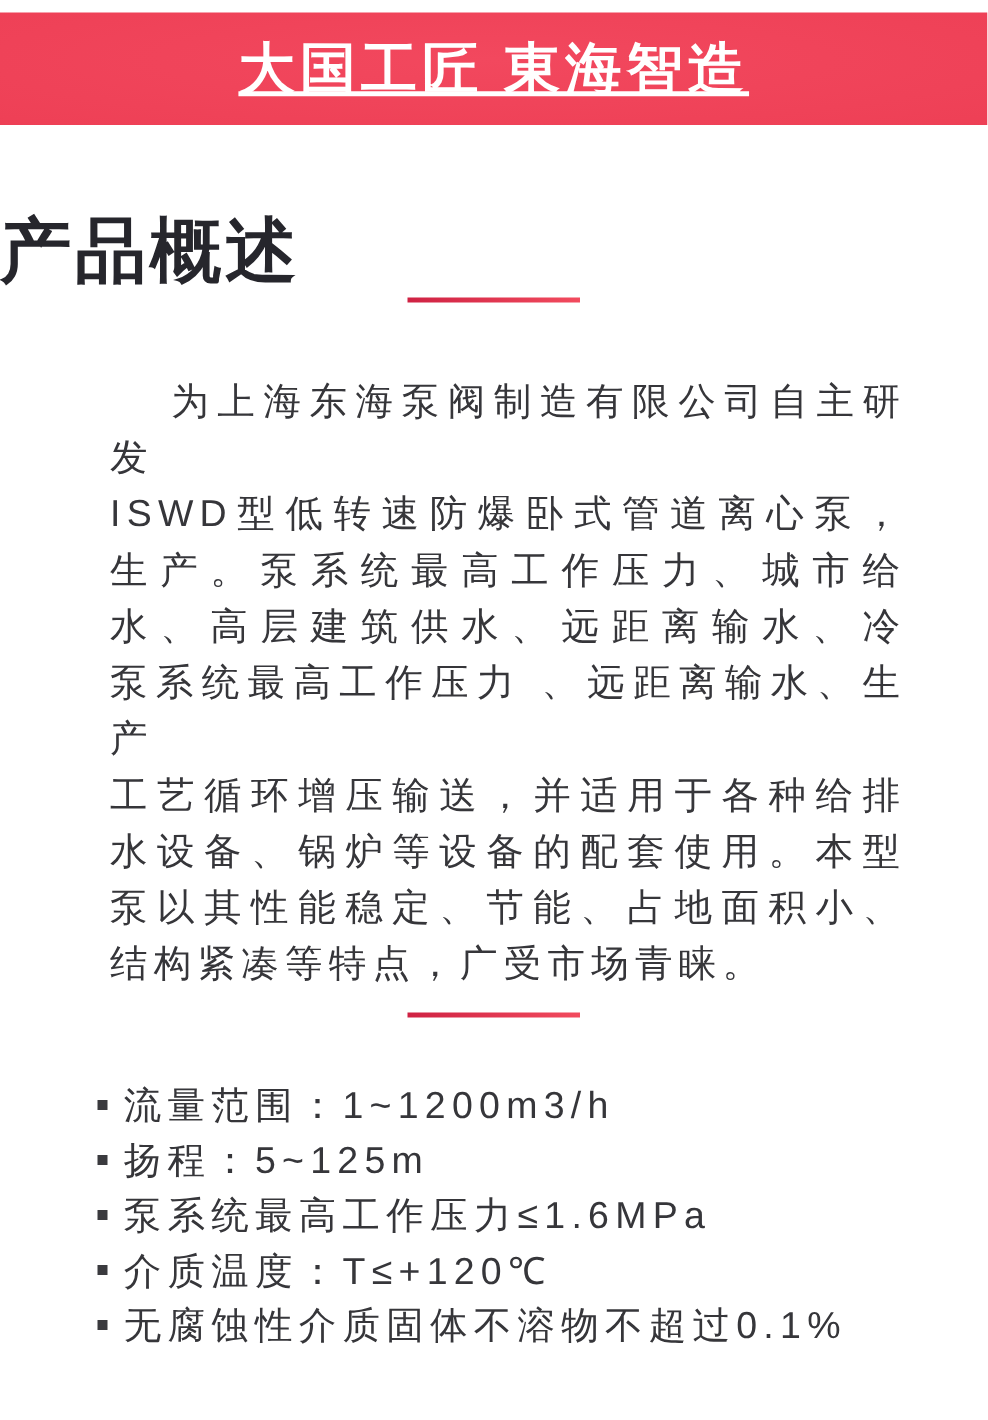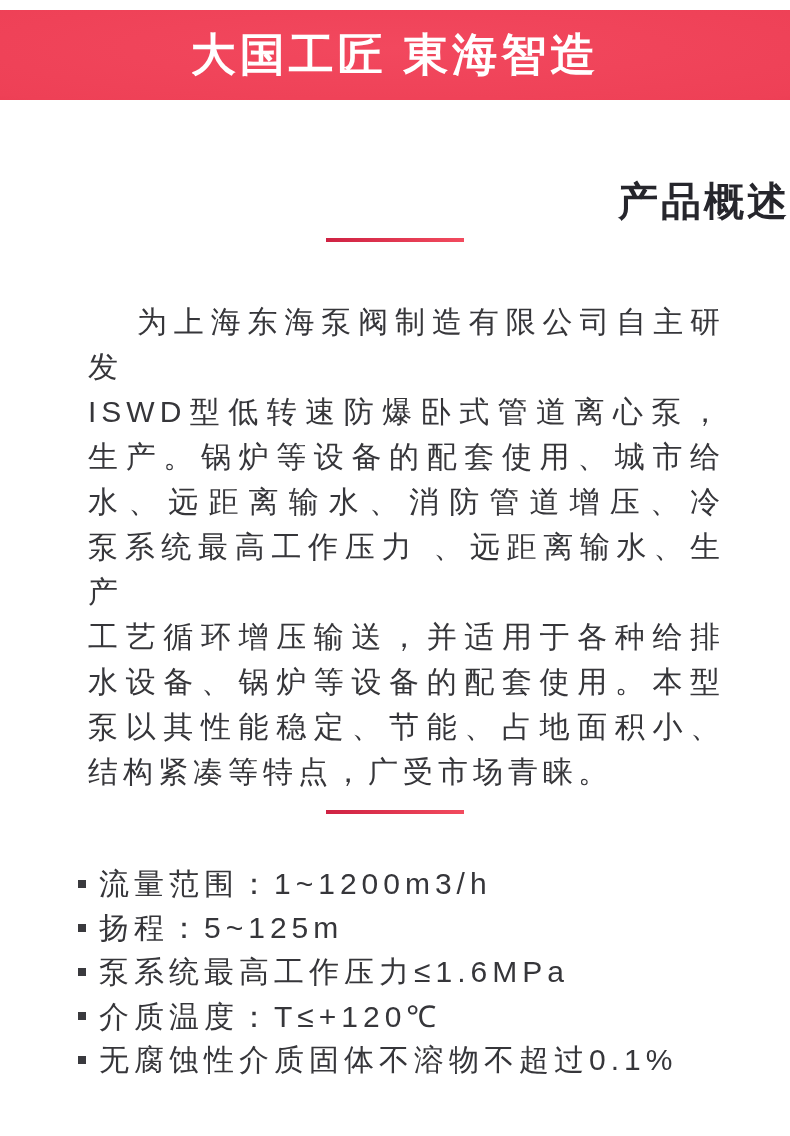--- a/index.html
+++ b/index.html
@@ -27,28 +27,29 @@
     background:radial-gradient(150% 170% at 50% 42%,
       #f2485e 0%, var(--banner_red_mid) 45%, var(--banner_red_edge) 100%);
     display:flex; align-items:center; justify-content:center;
   }
   .banner-title{
     color:#ffffff;
     font-size:45px;
     font-weight:bold;
     letter-spacing:4px;
     white-space:pre;
+    text-decoration:underline;
   }
 
   .section{ display:flow-root; }
 
   .sec-title{
     margin:0;
-    text-align:right;
-    font-size:40px;
+    text-align:left;
+    font-size:57px;
     line-height:42px;
     font-weight:bold;
     color:var(--title_dark);
     letter-spacing:3px;
   }
   .section-overview .sec-title{ margin-top:80px; }
   .section-conditions .sec-title{ margin-top:45px; }
 
   .sec-underline{
     width:138px; height:4px;
@@ -105,22 +106,22 @@
     <span class="banner-title">大国工匠 東海智造</span>
   </header>
 
   <section class="section section-overview">
     <h2 class="sec-title">产品概述</h2>
     <div class="sec-underline"></div>
 
     <div class="paragraph">
       <div class="para-line">为上海东海泵阀制造有限公司自主研发</div>
       <div class="para-line">ISWD型低转速防爆卧式管道离心泵，</div>
-      <div class="para-line">生产。锅炉等设备的配套使用、城市给</div>
-      <div class="para-line">水、远距离输水、消防管道增压、冷</div>
+      <div class="para-line">生产。泵系统最高工作压力、城市给</div>
+      <div class="para-line">水、高层建筑供水、远距离输水、冷</div>
       <div class="para-line">泵系统最高工作压力 、远距离输水、生产</div>
       <div class="para-line">工艺循环增压输送，并适用于各种给排</div>
       <div class="para-line">水设备、锅炉等设备的配套使用。本型</div>
       <div class="para-line">泵以其性能稳定、节能、占地面积小、</div>
       <div class="para-line last">结构紧凑等特点，广受市场青睐。</div>
     </div>
   </section>
 
   <section class="section section-conditions">
     <div class="sec-underline"></div>

